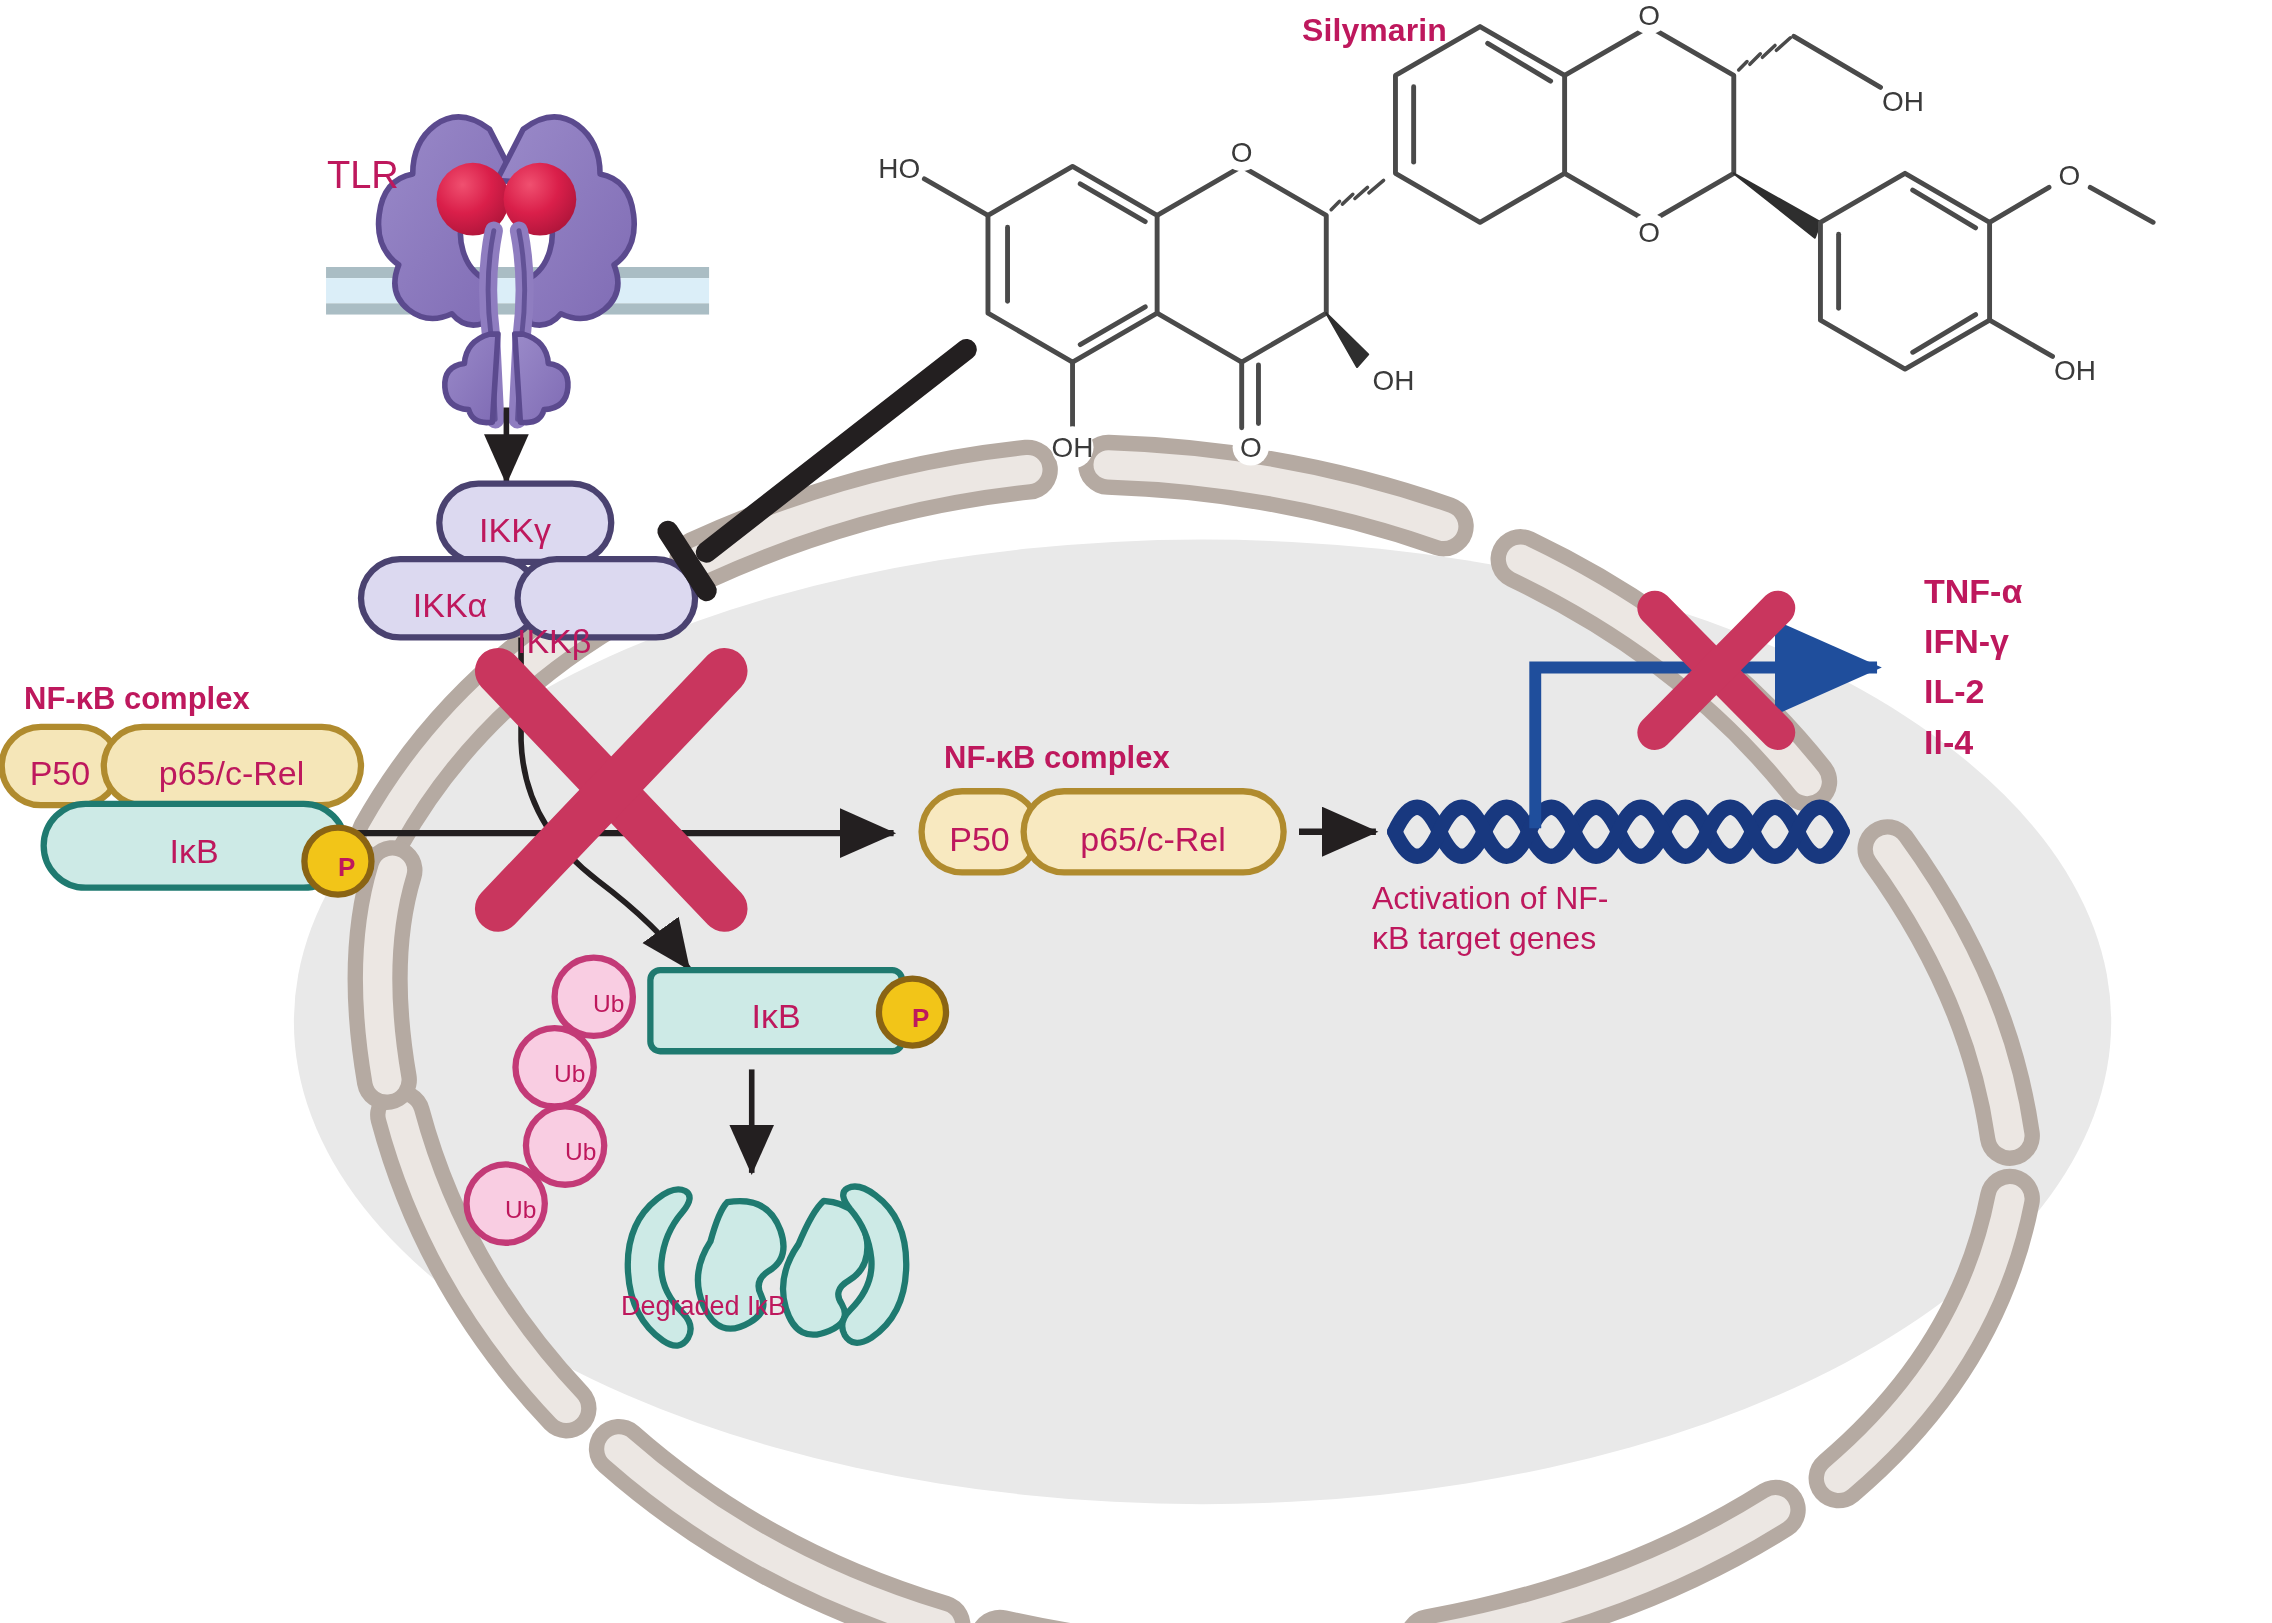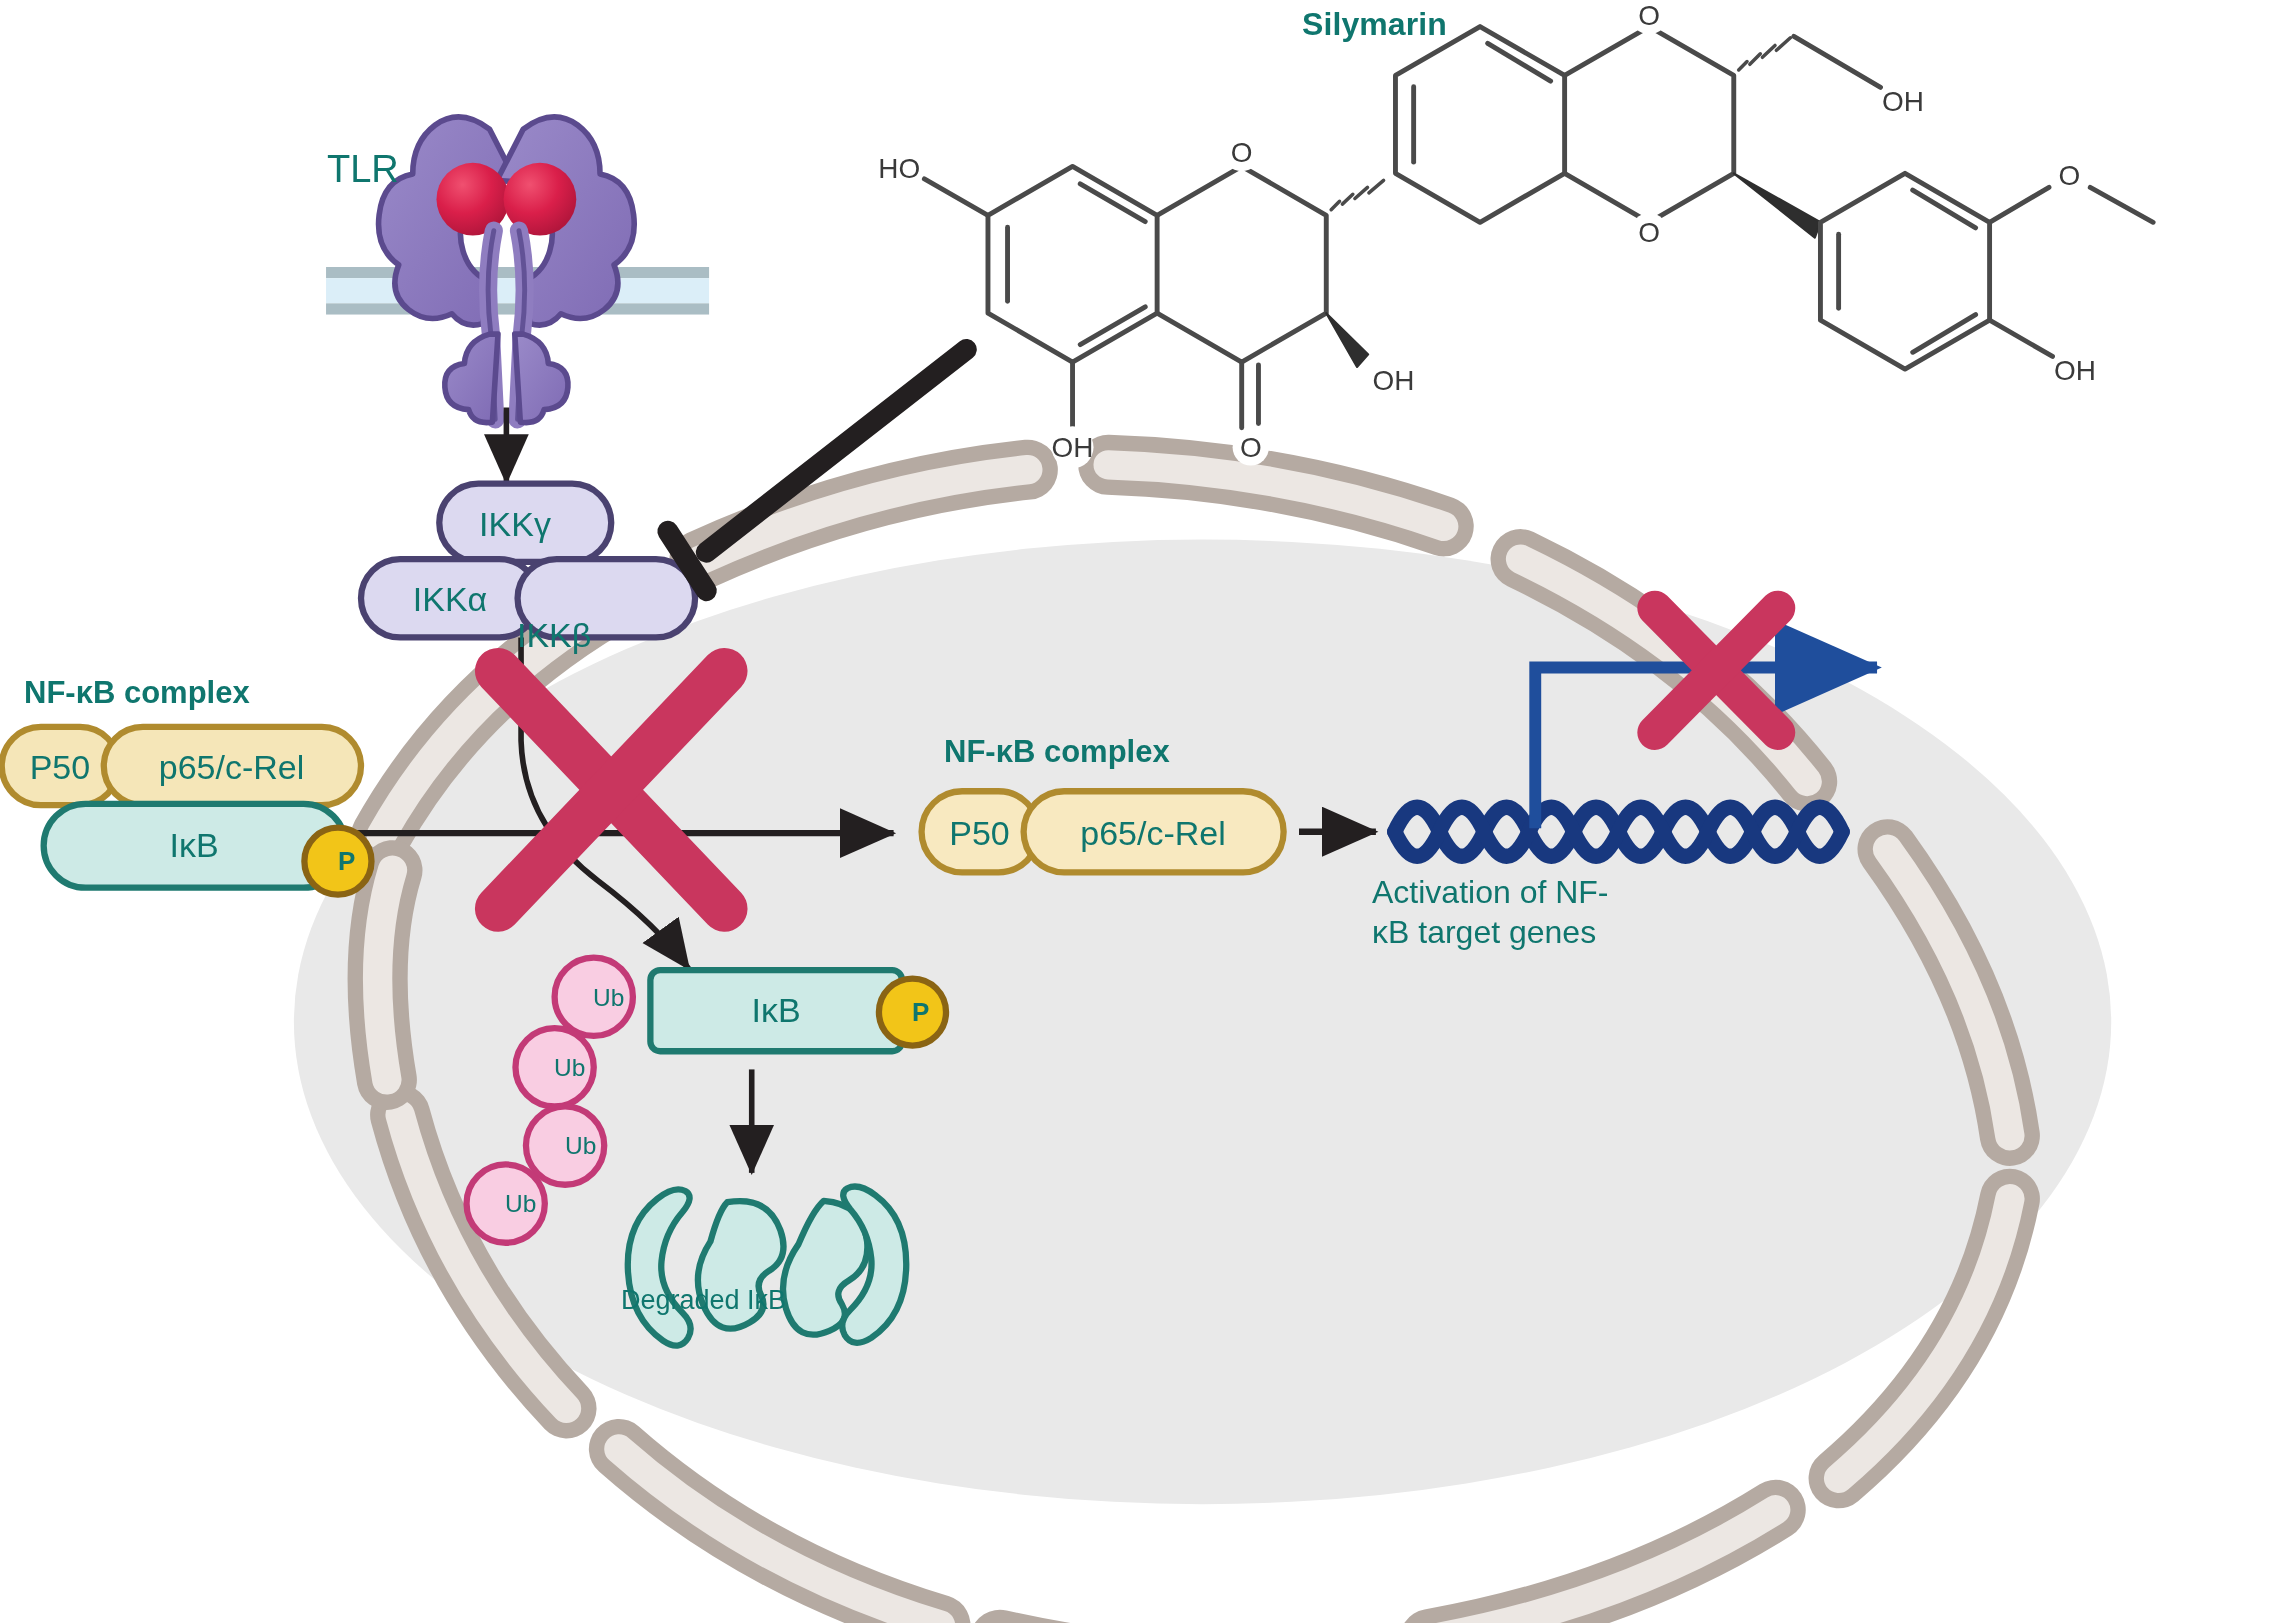--- a/index.html
+++ b/index.html
@@ -6,24 +6,25 @@
   #stage{
     position:relative;
     width:2273px;height:1623px;
     background:#ffffff;
     overflow:hidden;
     font-family:"Liberation Sans", sans-serif;
   }
   #stage svg.layer{position:absolute;left:0;top:0;width:2273px;height:1623px;}
   .lbl{
     position:absolute;
-    color:#0f766e;
+    color:#be185d;
     white-space:pre;
     line-height:1.14;
     font-family:"Liberation Sans", sans-serif;
+    margin-top:6px;
   }
   .title-silymarin{font-size:32px;font-weight:bold;letter-spacing:0.1px;}
   .tlr-label{font-size:38px;}
   .node-label{font-size:34px;}
   .ub-label{font-size:24.5px;}
   .p-label{font-size:26px;font-weight:bold;}
   .complex-title{font-size:31px;font-weight:bold;}
   .degraded{font-size:27px;}
   .activation{font-size:32px;font-weight:normal;line-height:1.16;}
   .cyto{font-size:34px;font-weight:bold;line-height:1.30;}
@@ -301,15 +302,21 @@
 
   <div class="lbl degraded" style="left:621px;top:1285px;">Degraded IκB</div>
 
   <div class="lbl complex-title" style="left:944px;top:734px;">NF-κB complex</div>
   <div class="lbl node-label" style="left:921px;top:814px;width:117px;text-align:center;">P50</div>
   <div class="lbl node-label" style="left:1023px;top:814px;width:260px;text-align:center;">p65/c-Rel</div>
 
   <div class="lbl activation" style="left:1372px;top:874px;">Activation of NF-</div>
   <div class="lbl activation" style="left:1372px;top:914px;">κB target genes</div>
 
+  <div id="cytokine-list" style="position:absolute;left:1924px;top:563px;">
+      <div class="lbl cyto" style="position: relative;">TNF-α</div>
+      <div class="lbl cyto" style="position: relative;">IFN-γ</div>
+      <div class="lbl cyto" style="position: relative;">IL-2</div>
+      <div class="lbl cyto" style="position: relative;">Il-4</div>
+    </div>
 
 </div>
 
 
 </body></html>

